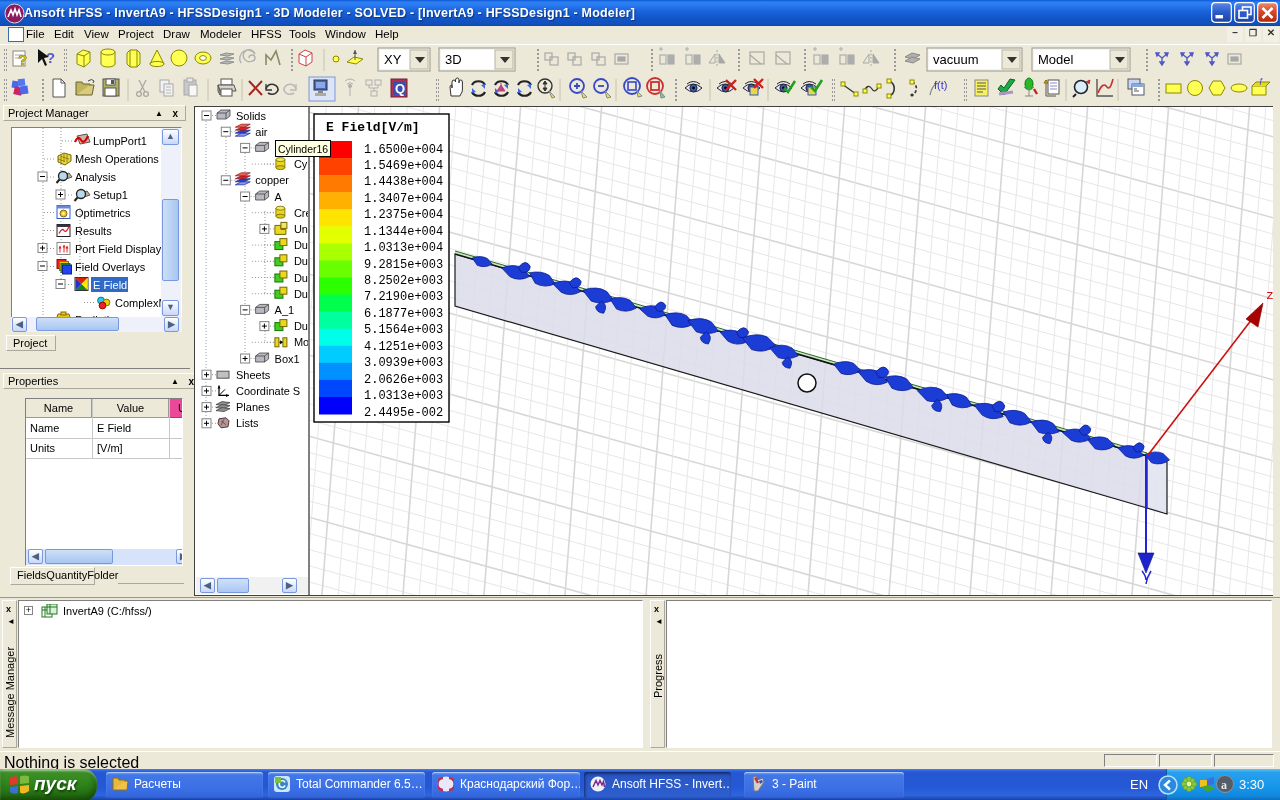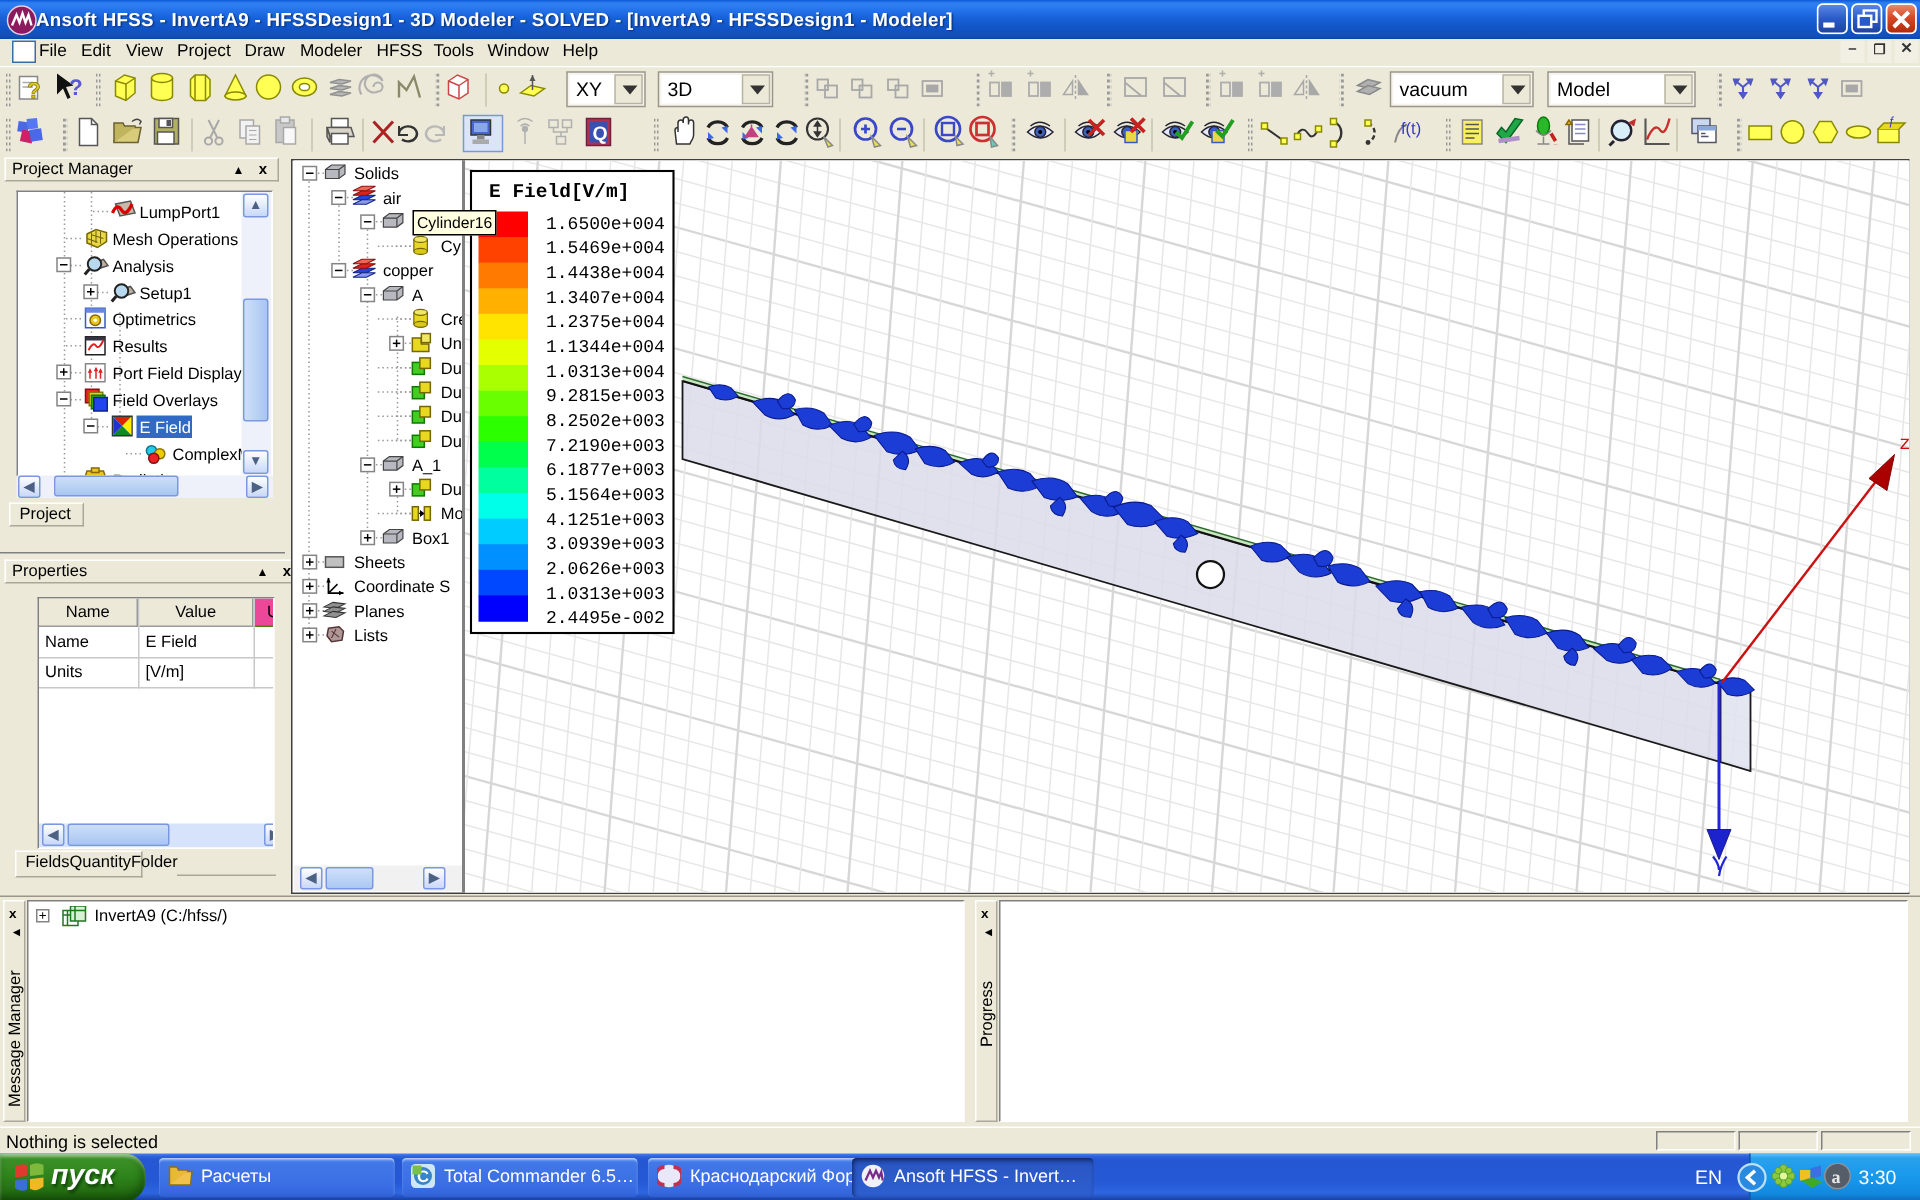--- a/index.html
+++ b/index.html
@@ -14,21 +14,21 @@
 .tb { left:0; width:1280px; background:#ece9d8; }
 #toolbar1 { top:45px; height:30px; }
 #toolbar2 { top:75px; height:30px; }
 .panel-hdr { position:absolute; height:16px; background:#ece9d8; border:1px solid #fff;
   border-right-color:#aca899; border-bottom-color:#aca899; font-size:11px; color:#000; padding-left:4px; line-height:14px;}
 .sunken { border:1px solid; border-color:#808080 #fff #fff #808080; background:#fff; }
 .sbbtn { position:absolute; width:15px; height:15px; background:linear-gradient(180deg,#fdfefe,#c9d8f8); border:1px solid #7a98df; border-radius:2px; color:#4d6185; font-size:9px; text-align:center; line-height:13px; font-weight:bold;}
 .tab { position:absolute; background:#ece9d8; border:1px solid #aca899; border-top-color:#fff; border-left-color:#fff; font-size:11px; padding:1px 6px 1px 6px; }
 .vstrip { position:absolute; width:15px; background:#ece9d8; border:1px solid #fff; border-right-color:#aca899; border-bottom-color:#aca899; }
 .vlabel { position:absolute; font-size:11px; color:#000; transform:rotate(-90deg); transform-origin:left top; white-space:nowrap; }
-#statusbar { left:0; top:751px; width:1280px; height:18px; background:#ece9d8; border-top:1px solid #fff; font-size:12px; }
+#statusbar { left:0; top:751px; width:1280px; height:18px; background:#ece9d8; border-top:1px solid #fff; font-size:16px; }
 #taskbar { left:0; top:769px; width:1280px; height:31px;
   background:linear-gradient(180deg,#4b80ef 0%,#2e63de 6%,#2657d2 12%,#2458d4 60%,#2e66e0 85%,#1941a5 100%); }
 .taskbtn { position:absolute; top:3px; height:26px; border-radius:3px; color:#fff; font-size:12px; overflow:hidden; white-space:nowrap; }
 .tb-n { background:linear-gradient(180deg,#71a1f3 0%,#4277e8 12%,#3a6ee4 70%,#3567dd 90%,#2f5ed0 100%); box-shadow:inset 0 1px 1px rgba(255,255,255,.5); }
 .tb-a { background:linear-gradient(180deg,#1f48a8 0%,#2a57c4 20%,#2e5fd0 100%); box-shadow:inset 1px 1px 3px rgba(0,0,30,.55); }
 </style>
 </head>
 <body>
 
 <div class="abs" id="titlebar">
@@ -1152,26 +1152,34 @@
       </svg>
    <span style="position:absolute;left:28px;top:5px">Total Commander 6.5…</span>
  </div>
  <div class="taskbtn tb-n" style="left:432px;width:148px;">
    <svg style="position:absolute;left:6px;top:4px" width="16" height="16" viewBox="0 0 16 16">
         <circle cx="8" cy="8" r="7.5" fill="#e8e8f8"></circle>
         <path d="M5 2 a6 6 0 0 0 0 12 M11 2 a6 6 0 0 1 0 12" fill="none" stroke="#c03050" stroke-width="2.6"></path>
       </svg>
    <span style="position:absolute;left:28px;top:5px">Краснодарский Фор…</span>
  </div>
- <div class="taskbtn tb-a" style="left:568px;width:161px;">
+ <div class="taskbtn tb-a" style="left:584px;width:147px;">
    <svg style="position:absolute;left:6px;top:4px" width="16" height="16" viewBox="0 0 16 16">
         <circle cx="8" cy="8" r="7.5" fill="#f0f0f8"></circle>
         <path d="M3 11 L6 4.5 L8 9 L10 4.5 L12 9 L13.5 5.5 L14.5 11" fill="none" stroke="#7a2a8a" stroke-width="1.5"></path>
       </svg>
    <span style="position:absolute;left:28px;top:5px">Ansoft HFSS - Invert…</span>
+ </div>
+ <div class="taskbtn tb-n" style="left:744px;width:160px;">
+   <svg style="position:absolute;left:6px;top:3px" width="16" height="17" viewBox="0 0 16 17">
+        <path d="M3 2 L6 1 L7 5 L13 3 L14 7 L8 16 L4 16 Z" fill="#d8d0c8" stroke="#777"></path>
+        <path d="M4 3 l2 -0.6 l3 5 l-2 1 Z" fill="#c03030"></path>
+        <path d="M9 6 l3 -1 l1 2 l-3 2 Z" fill="#3050c0"></path>
+      </svg>
+   <span style="position:absolute;left:28px;top:5px">3 - Paint</span>
  </div>
  <div class="abs" style="left:1166px;top:0;width:114px;height:32px;background:linear-gradient(180deg,#5fc4f8 0%,#28a0ee 10%,#1797ea 55%,#1187dd 85%,#0f66b8 100%);border-left:1px solid #0a5aa8"></div>
  <span style="position:absolute;left:1130px;top:8px;color:#fff;font-size:13px">EN</span>
  <svg style="position:absolute;left:1158px;top:6px" width="20" height="20" viewBox="0 0 20 20">
       <circle cx="10" cy="10" r="9" fill="#2a8ae0" stroke="#bce0f8" stroke-width="1.5"></circle>
       <path d="M12 5.5 L7 10 L12 14.5" fill="none" stroke="#fff" stroke-width="2.4"></path>
     </svg>
  <svg style="position:absolute;left:1181px;top:7px" width="16" height="16" viewBox="0 0 16 16">
       <g fill="#8cc83c" stroke="#5a9a1a" stroke-width="0.5">
         <circle cx="8" cy="3" r="2.6"></circle>

